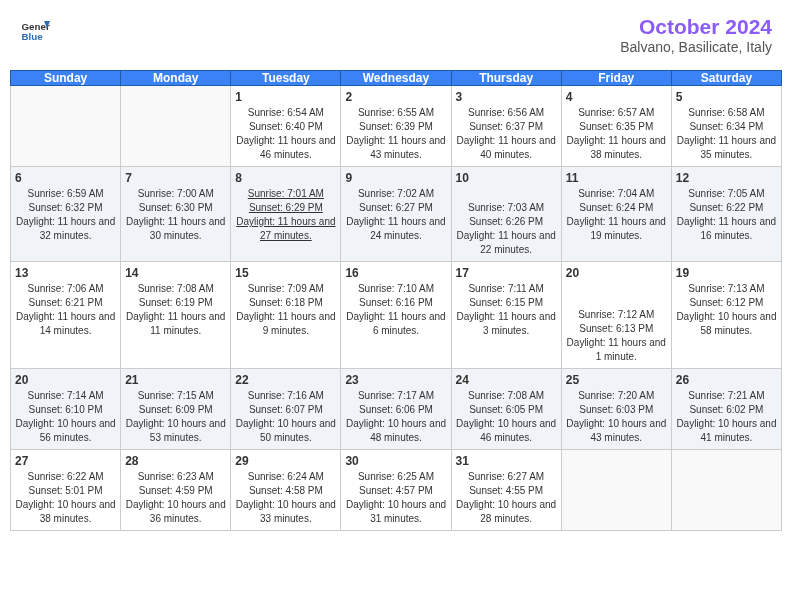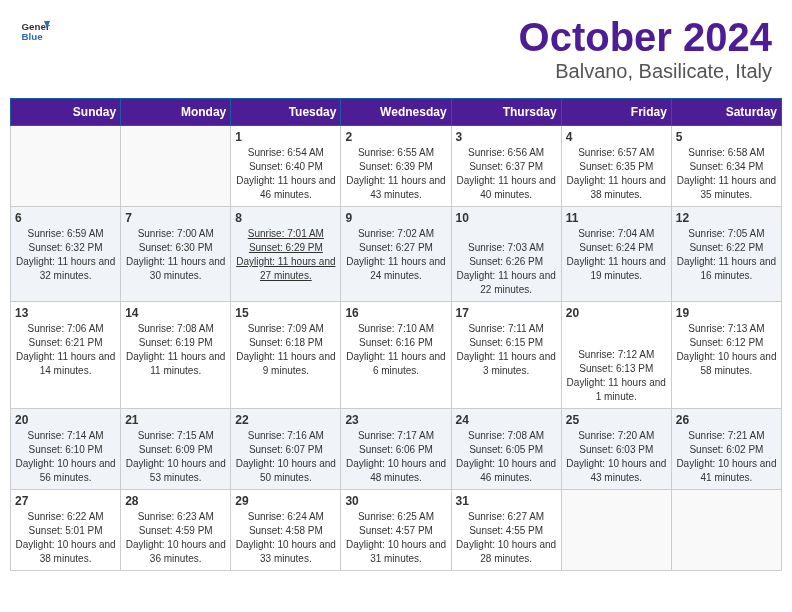--- a/index.html
+++ b/index.html
@@ -23,39 +23,39 @@
       gap: 4px;
     }
     .logo-icon {
       width: 30px;
       height: 30px;
     }
     .title-block {
       text-align: right;
     }
     .month-title {
-      font-size: 40px;
+      font-size: 21px;
       font-weight: bold;
-      color: #4c1d95;
+      color: #8b5cf6;
     }
     .location {
-      font-size: 20px;
+      font-size: 14px;
       color: #555;
     }
     .calendar {
       width: 100%;
       border-collapse: collapse;
       border: 1px solid #ccc;
     }
     .calendar th {
-      background-color: #4c1d95;
+      background-color: #3b82f6;
       color: #fff;
       font-size: 12px;
-      padding: 6px 4px;
-      text-align: right;
+      padding: 0 4px;
+      text-align: center;
       border: 1px solid #1a5da5;
     }
     .calendar td {
       vertical-align: top;
       border: 1px solid #ccc;
       padding: 4px;
       width: 110px;
       min-height: 80px;
       font-size: 10px;
       color: #333;

